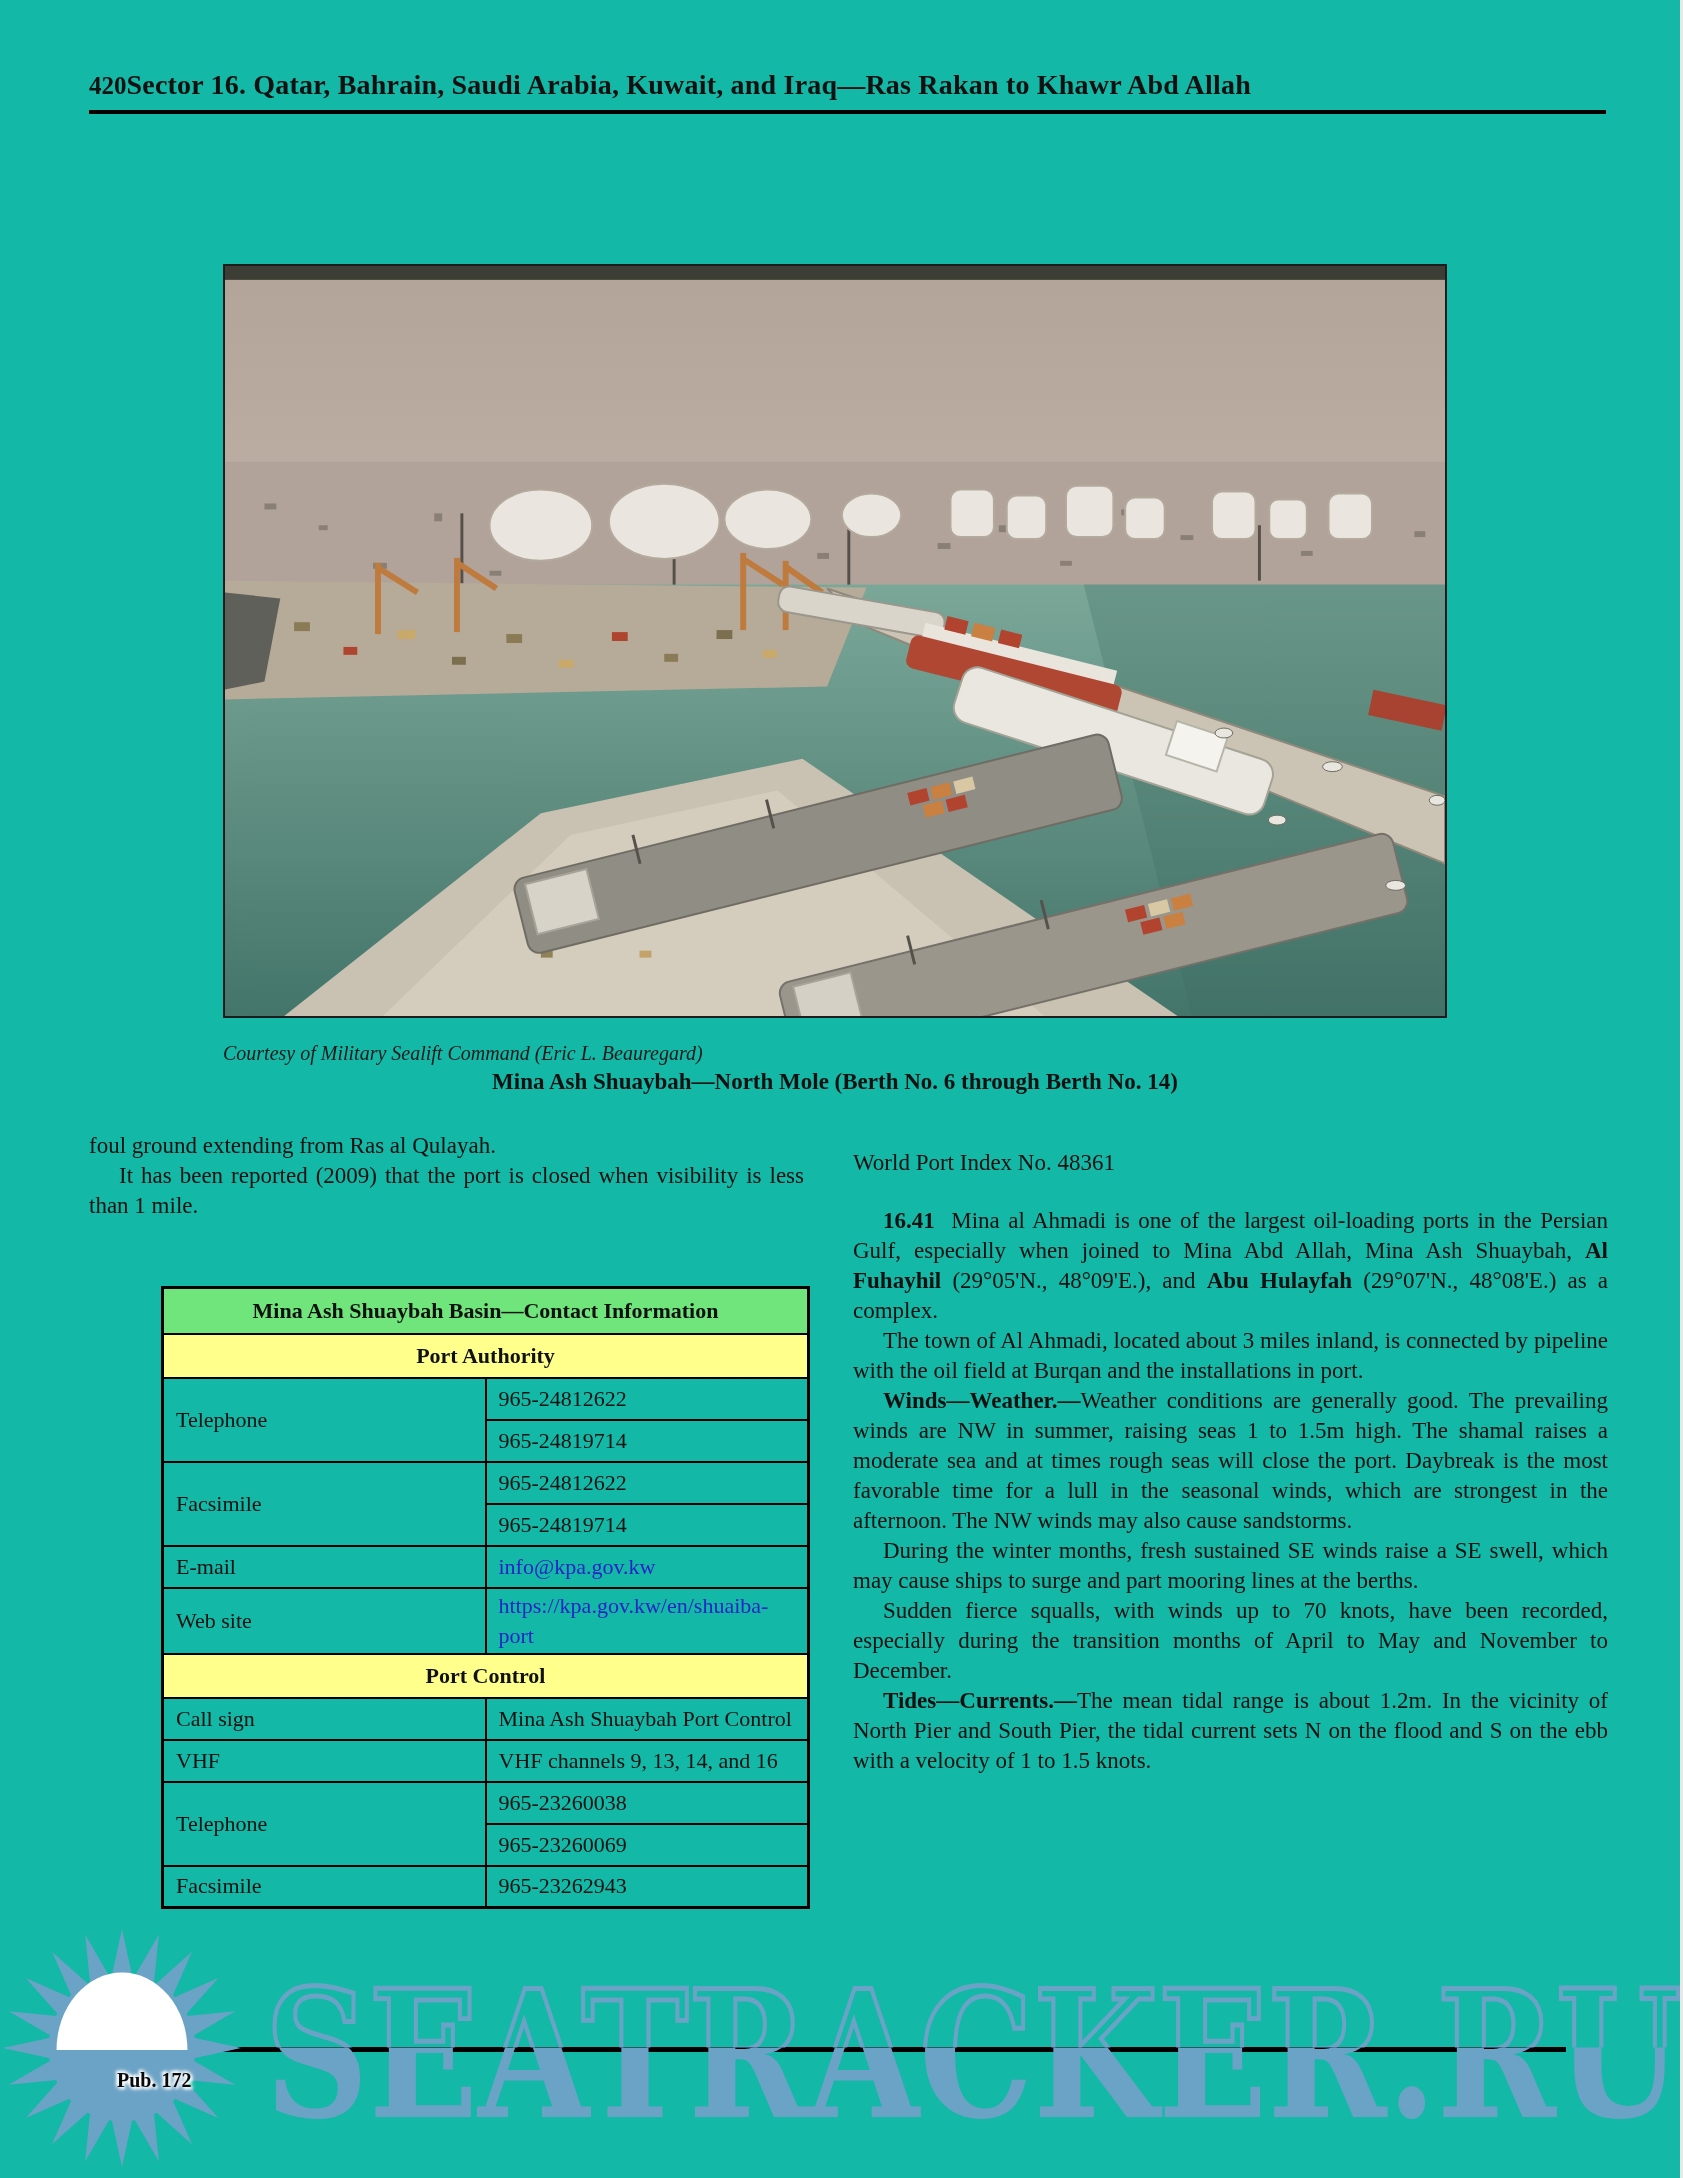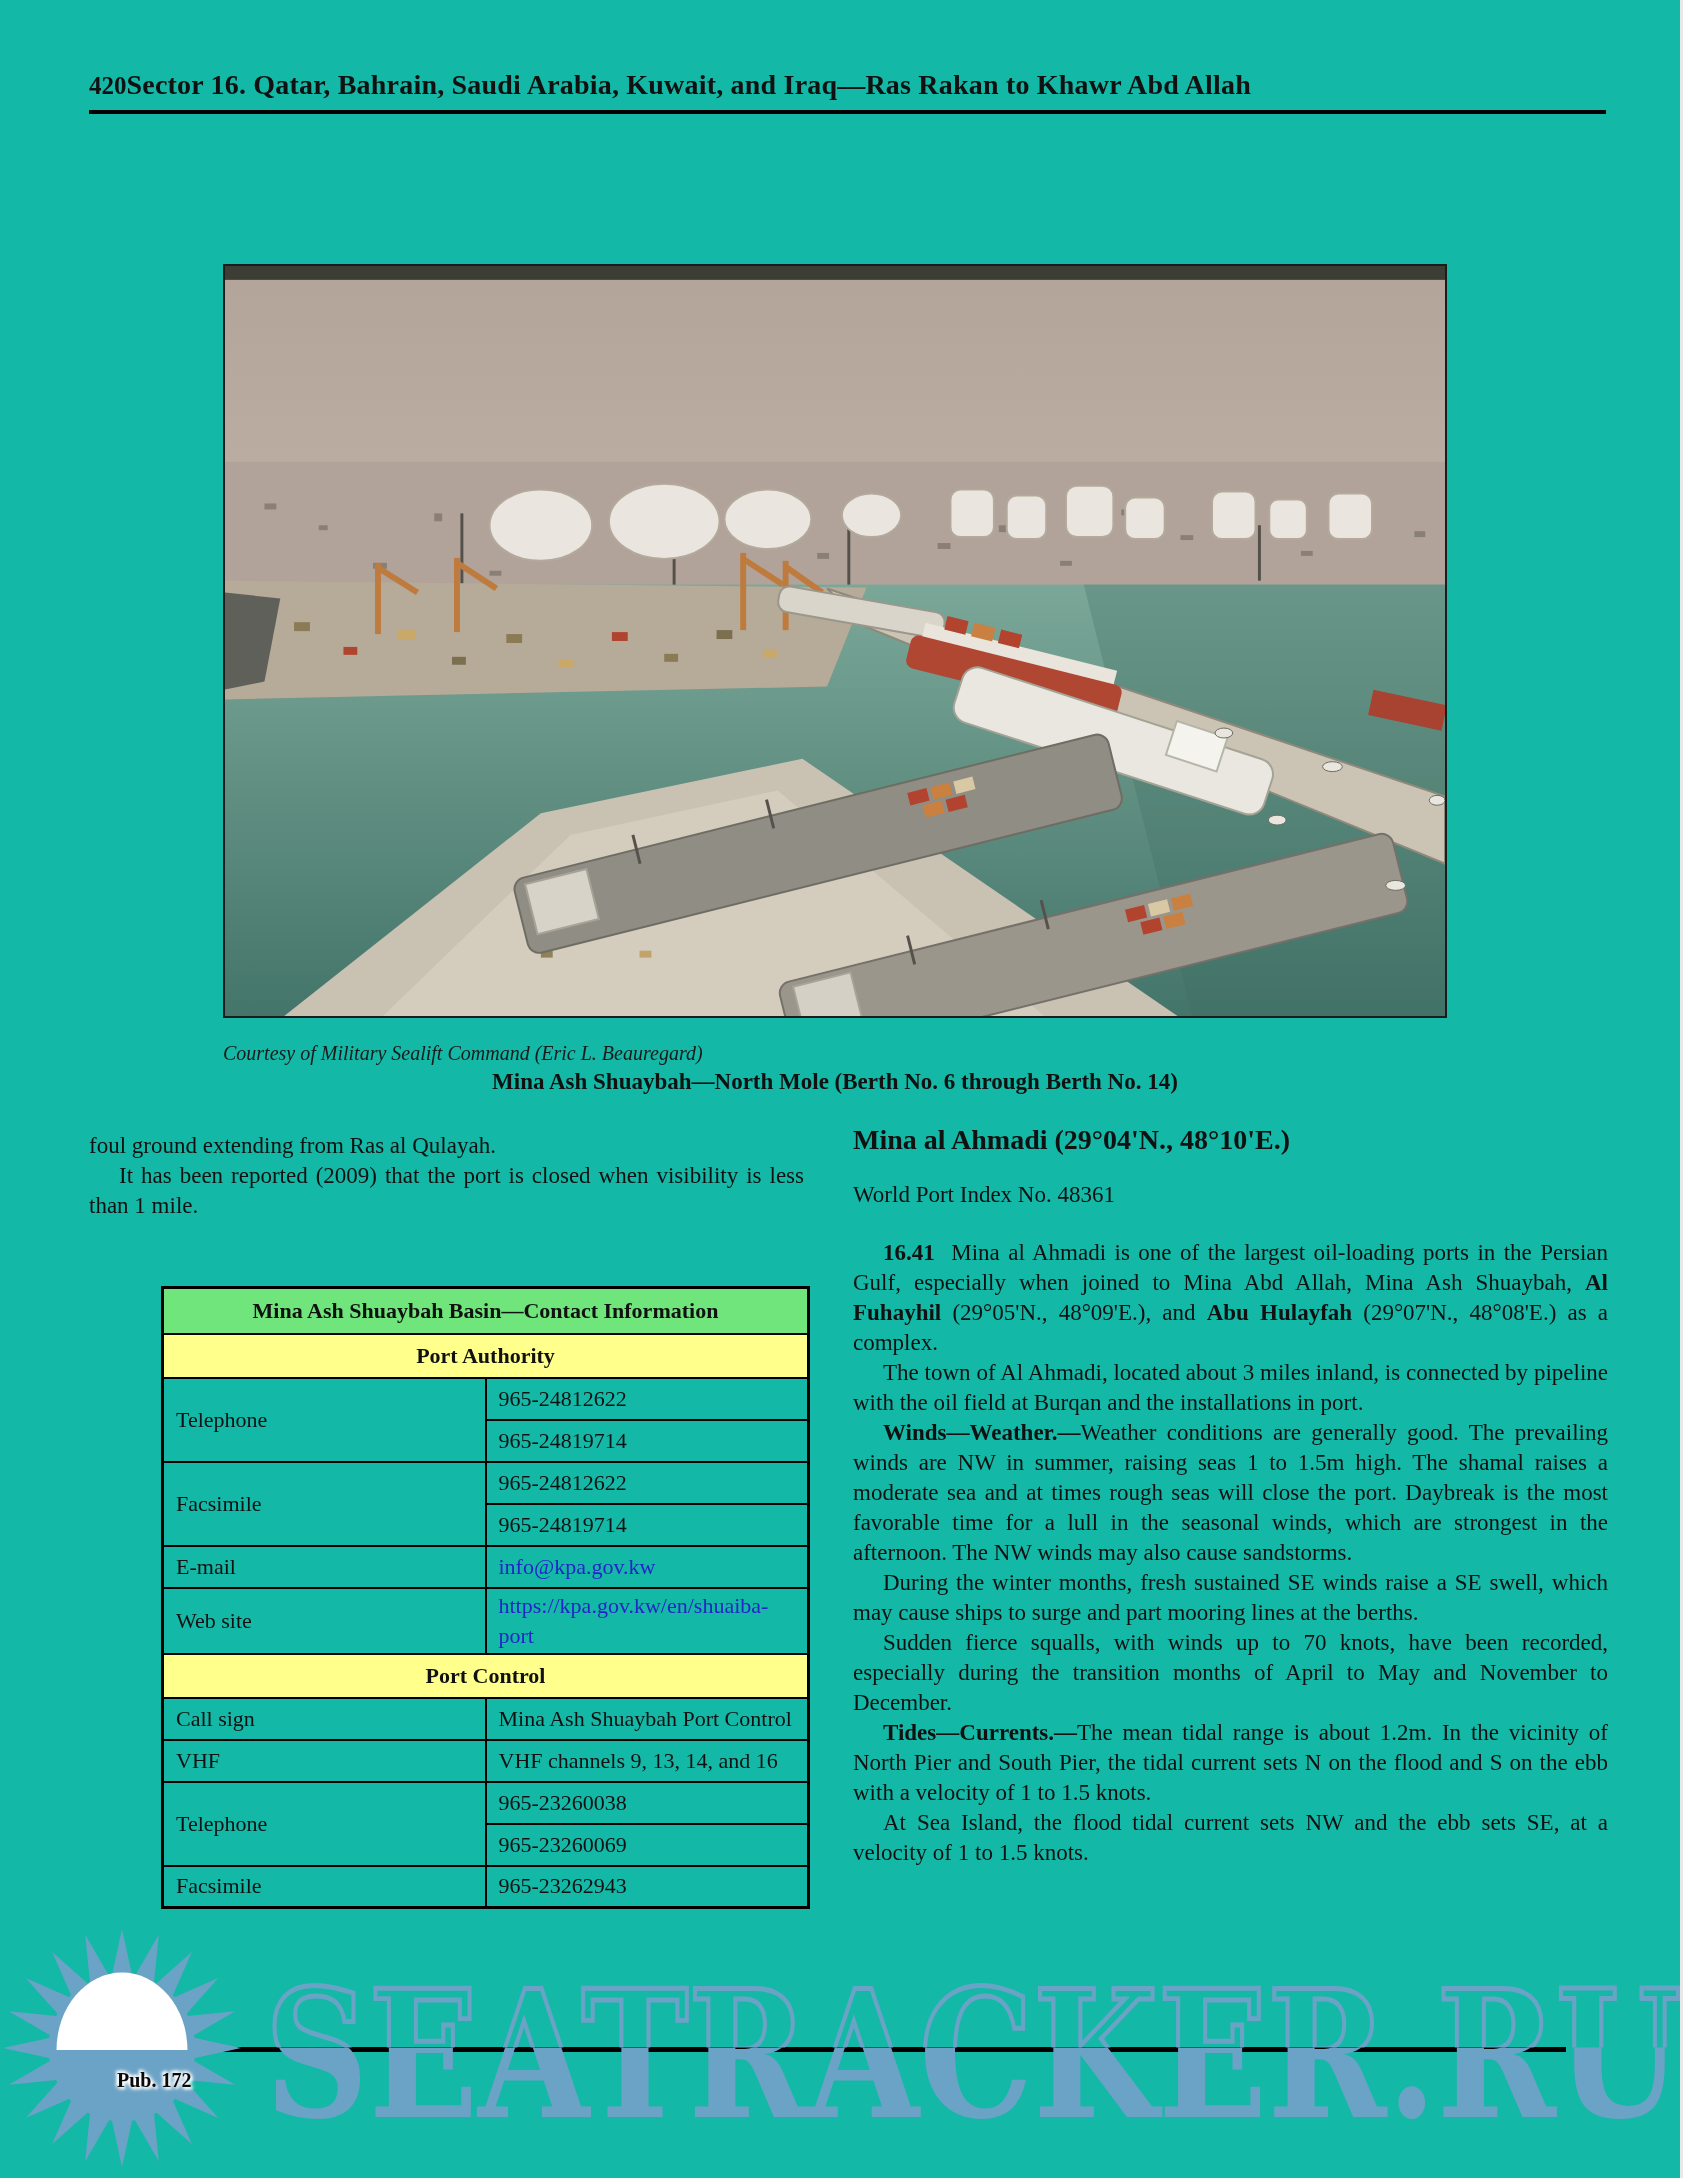--- a/index.html
+++ b/index.html
@@ -274,30 +274,28 @@
         <tr>
           <td class="t-label">Facsimile</td>
           <td class="t-val">965-23262943</td>
         </tr>
       </tbody>
         </table>
     </div>
   </div>
 
   <div class="col col-right">
-    <p class="rc-heading">Mina al Ahmadi (29°04'N., 48°10'E.)</p>
     <p class="rc-wpi">World Port Index No. 48361</p>
     <div class="rc-body">
       <p class="indent"><b class="pnum-lead">16.41</b><span> Mina al Ahmadi is one of the largest oil-loading ports in the Persian Gulf, especially when joined to Mina Abd Allah, Mina Ash Shuaybah, </span><b>Al Fuhayhil</b><span> (29°05'N., 48°09'E.), and </span><b>Abu Hulayfah</b><span> (29°07'N., 48°08'E.) as a complex.</span></p>
       <p class="indent">The town of Al Ahmadi, located about 3 miles inland, is connected by pipeline with the oil field at Burqan and the installations in port.</p>
       <p class="indent"><b>Winds—Weather.—</b><span>Weather conditions are generally good. The prevailing winds are NW in summer, raising seas 1 to 1.5m high. The shamal raises a moderate sea and at times rough seas will close the port. Daybreak is the most favorable time for a lull in the seasonal winds, which are strongest in the afternoon. The NW winds may also cause sandstorms.</span></p>
       <p class="indent">During the winter months, fresh sustained SE winds raise a SE swell, which may cause ships to surge and part mooring lines at the berths.</p>
       <p class="indent">Sudden fierce squalls, with winds up to 70 knots, have been recorded, especially during the transition months of April to May and November to December.</p>
       <p class="indent"><b>Tides—Currents.—</b><span>The mean tidal range is about 1.2m. In the vicinity of North Pier and South Pier, the tidal current sets N on the flood and S on the ebb with a velocity of 1 to 1.5 knots.</span></p>
-      <p class="indent">At Sea Island, the flood tidal current sets NW and the ebb sets SE, at a velocity of 1 to 1.5 knots.</p>
     </div>
   </div>
 
   <div class="ftr-rule"></div>
 
   <svg class="watermark" viewBox="0 0 1440 150">
     <defs>
       <clipPath id="wm-top">
           <rect x="-20" y="-10" width="1480" height="78"></rect>
         </clipPath>

